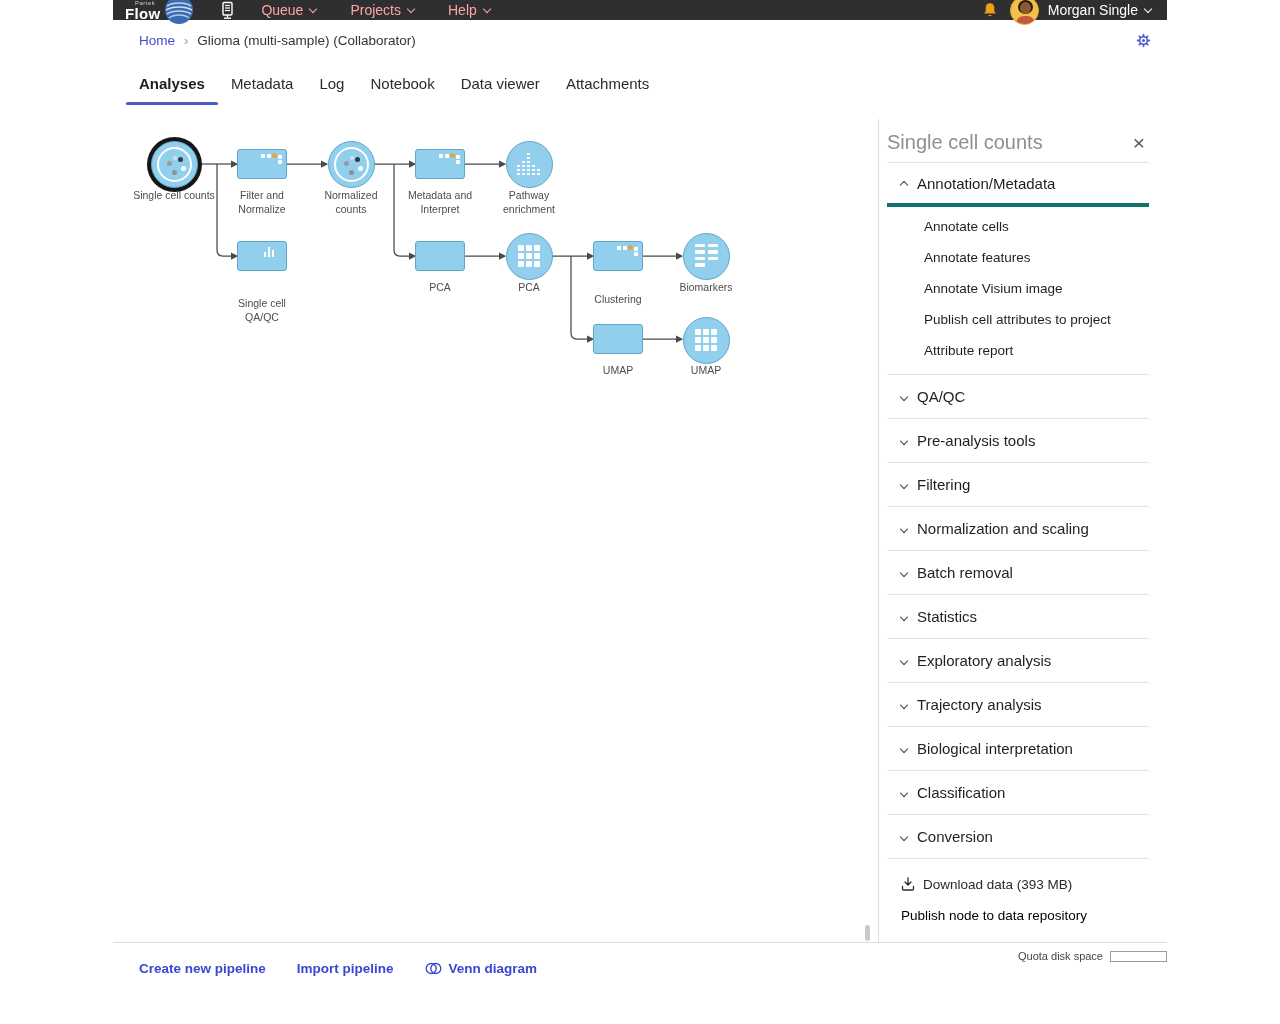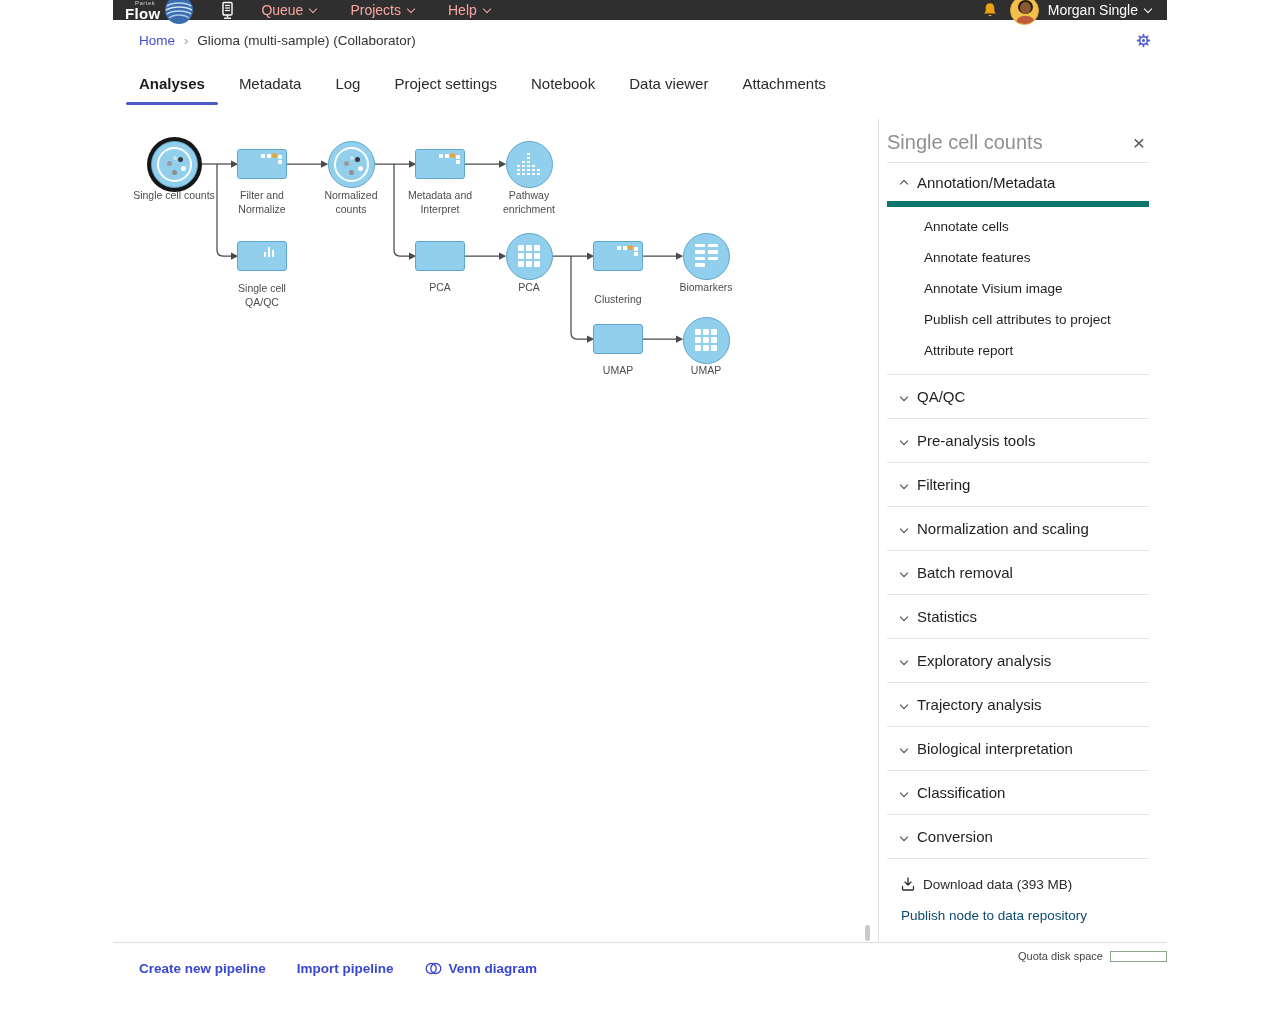--- a/index.html
+++ b/index.html
@@ -30,21 +30,21 @@
 
   
   .crumb-row { height:40px; display:flex; align-items:center; padding:0 16px 0 26px; }
   .crumb-home { color:#3f4ed0; font-size:13.5px; cursor:pointer; }
   .crumb-sep { color:#9a9a9a; font-size:13px; margin:0 9px; }
   .crumb-cur { color:#333; font-size:13.5px; }
   .crumb-spacer { flex:1; }
   .gear-btn { cursor:pointer; display:flex; }
 
   
-  .tabs { display:flex; padding-left:13px;gap:8px; }
+  .tabs { display:flex; padding-left:13px; }
   .tab { position:relative; padding:15px 13px 13px; font-size:15px; color:#2b2b2b; cursor:pointer; white-space:nowrap; }
   .tab.active { font-weight:bold; color:#1d1d1d; }
   .tab.active::after { content:""; position:absolute; left:0; right:0; bottom:0; height:3px; background:#4d5bc9; border-radius:2px; }
 
   
   .main { position:relative; height:838px; border-bottom:1px solid #dcdcdc; }
   .edges { position:absolute; left:0; top:0; pointer-events:none; }
 
   .node { position:absolute; cursor:pointer; }
   .node.circle { width:47px; height:47px; border-radius:50%; background:#92cfec; border:1.5px solid #5ea6cc; }
@@ -79,41 +79,41 @@
   .chart-badge { position:absolute; top:5px; right:12px; display:flex; align-items:flex-end; gap:1.5px; height:10px; }
   .chart-badge i { width:2.5px; background:#fff; }
   .chart-badge i:nth-child(1){height:5px;} .chart-badge i:nth-child(2){height:10px;} .chart-badge i:nth-child(3){height:7px;}
 
   
   .p-n0{left:37.5px;top:35.5px;} .p-n1{left:124px;top:44px;} .p-n2{left:214.5px;top:35.5px;}
   .p-n3{left:302px;top:44px;}   .p-n4{left:392.5px;top:35.5px;} .p-n5{left:124px;top:136px;}
   .p-n6{left:302px;top:136px;}  .p-n7{left:392.5px;top:127.5px;} .p-n8{left:480px;top:136px;}
   .p-n9{left:569.5px;top:127.5px;} .p-n10{left:480px;top:219px;} .p-n11{left:569.5px;top:211.5px;}
   .p-l0{left:19px;top:84px;}  .p-l1{left:107px;top:84px;}  .p-l2{left:196px;top:84px;}
-  .p-l3{left:285px;top:84px;} .p-l4{left:374px;top:84px;}  .p-l5{left:107px;top:177px;}
+  .p-l3{left:285px;top:84px;} .p-l4{left:374px;top:84px;}  .p-l5{left:107px;top:192px;}
   .p-l6{left:285px;top:176px;} .p-l7{left:374px;top:176px;} .p-l8{left:463px;top:176px;margin-top:12px;}
   .p-l9{left:551px;top:176px;} .p-l10{left:463px;top:259px;} .p-l11{left:551px;top:259px;}
 
   .scroll-thumb { position:absolute; left:752px; top:820px; width:5px; height:16px; background:#c9c9c9; border-radius:3px; cursor:pointer; }
 
   
   .panel { position:absolute; left:765px; top:14px; bottom:0; width:289px; border-left:1px solid #dedede; background:#fff; padding:12px 18px 0 8px; }
   .panel-title-row { display:flex; align-items:center; justify-content:space-between; padding-bottom:8px; border-bottom:1px solid #e3e3e3; }
   .panel-title { font-size:20px; color:#8f8f8f; font-weight:400; }
   .panel-close { font-size:21px; color:#555; line-height:16px; cursor:pointer; padding:0 4px; font-weight:300; }
   .sec { display:flex; align-items:center; height:44px; border-bottom:1px solid #e3e3e3; padding-left:14px; cursor:pointer; }
   .sec .chev { color:#444; margin:0 10px 0 0; }
   .sec .chev.up { margin-top:4px; }
   .sec-label { font-size:15px; color:#1f1f1f; }
-  .sec.expanded { border-bottom:6px solid #0f766e; }
+  .sec.expanded { border-bottom:4px solid #0f766e; }
   .sec-items { border-bottom:1px solid #e3e3e3; padding:4px 0 8px; }
   .sec-item { height:31px; display:flex; align-items:center; padding-left:37px; font-size:13.5px; color:#1f1f1f; cursor:pointer; }
   .panel-actions { padding:14px 0 0 14px; }
   .dl-row { display:flex; align-items:center; gap:8px; height:22px; cursor:pointer; color:#2b2b2b; font-size:13.5px; }
-  .pub-row { margin-top:9px; height:22px; display:flex; align-items:center; color:#0c4a6e; font-size:13.5px; cursor:pointer; }
+  .pub-row { margin-top:9px; height:22px; display:flex; align-items:center; color:#000000; font-size:13.5px; cursor:pointer; }
 
   
   .footer { height:50px; display:flex; align-items:center; padding-left:26px; position:relative; }
   .f-link { color:#3947d0; font-size:13.5px; font-weight:bold; margin-right:31px; cursor:pointer; display:flex; align-items:center; gap:7px; }
   .quota { position:absolute; right:0; top:7px; display:flex; align-items:center; gap:7px; }
   .quota-label { font-size:11px; color:#444; }
   .quota-bar { width:57px; height:11px; border:1px solid #8ea68e; background:#fff; }
 </style>
 </head>
 <body>
@@ -199,21 +199,20 @@
               <line x1="3.6" y1="12.4" x2="4.75" y2="11.25"></line>
         </g>
       </svg>
     </span>
   </div>
 
   <div class="tabs">
     <div class="tab active">Analyses</div>
     <div class="tab">Metadata</div>
     <div class="tab">Log</div>
-    <div class="tab">Project settings</div>
     <div class="tab">Notebook</div>
     <div class="tab">Data viewer</div>
     <div class="tab">Attachments</div>
   </div>
 
   <div class="main">
 
     <svg class="edges" width="765" height="838">
       <defs>
         <marker id="arr" viewBox="0 0 6 6" refX="1" refY="3" markerWidth="6" markerHeight="6" orient="auto">

